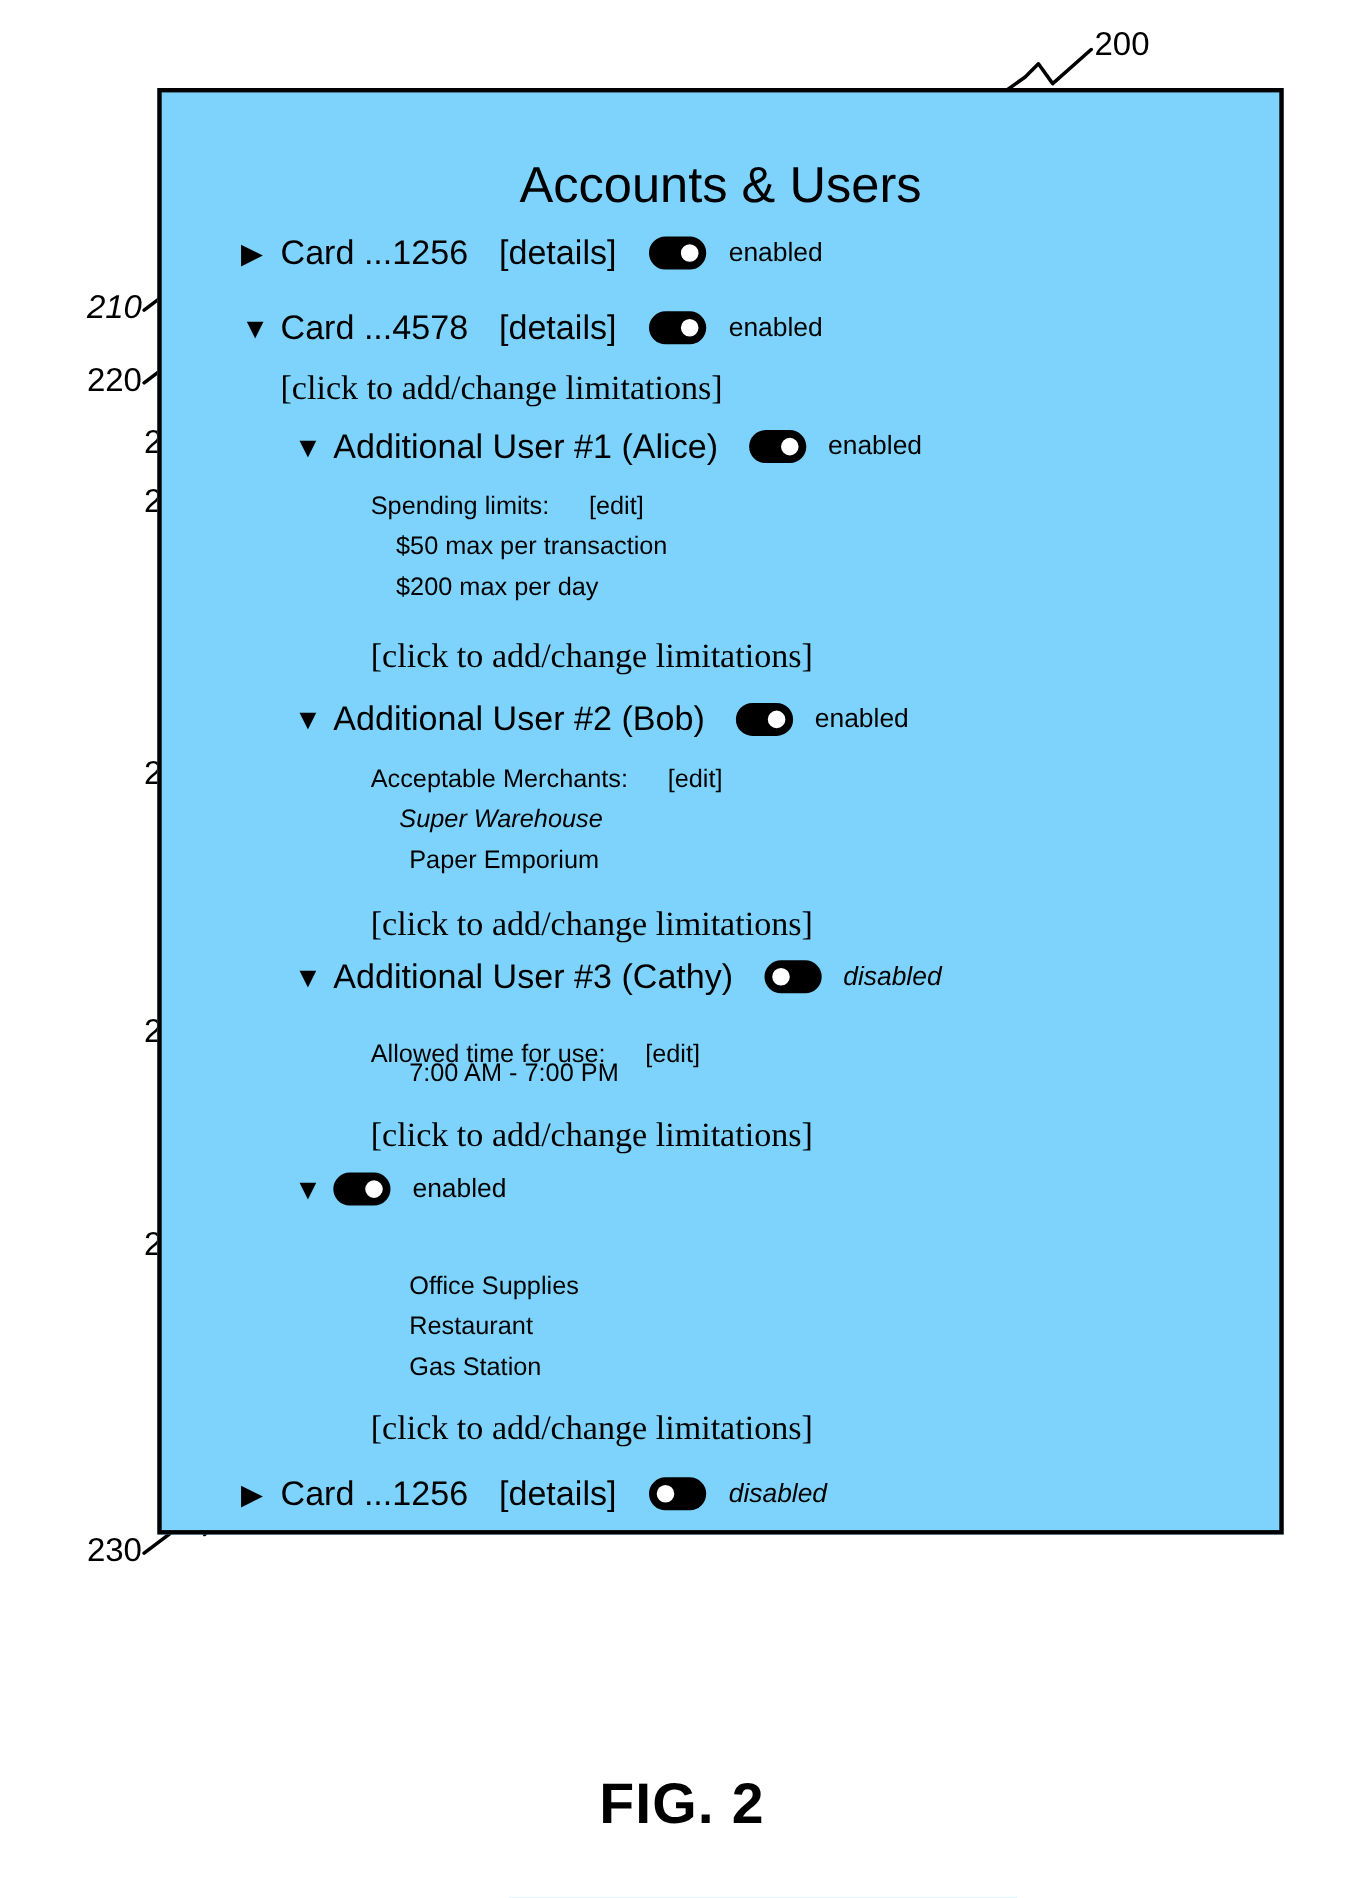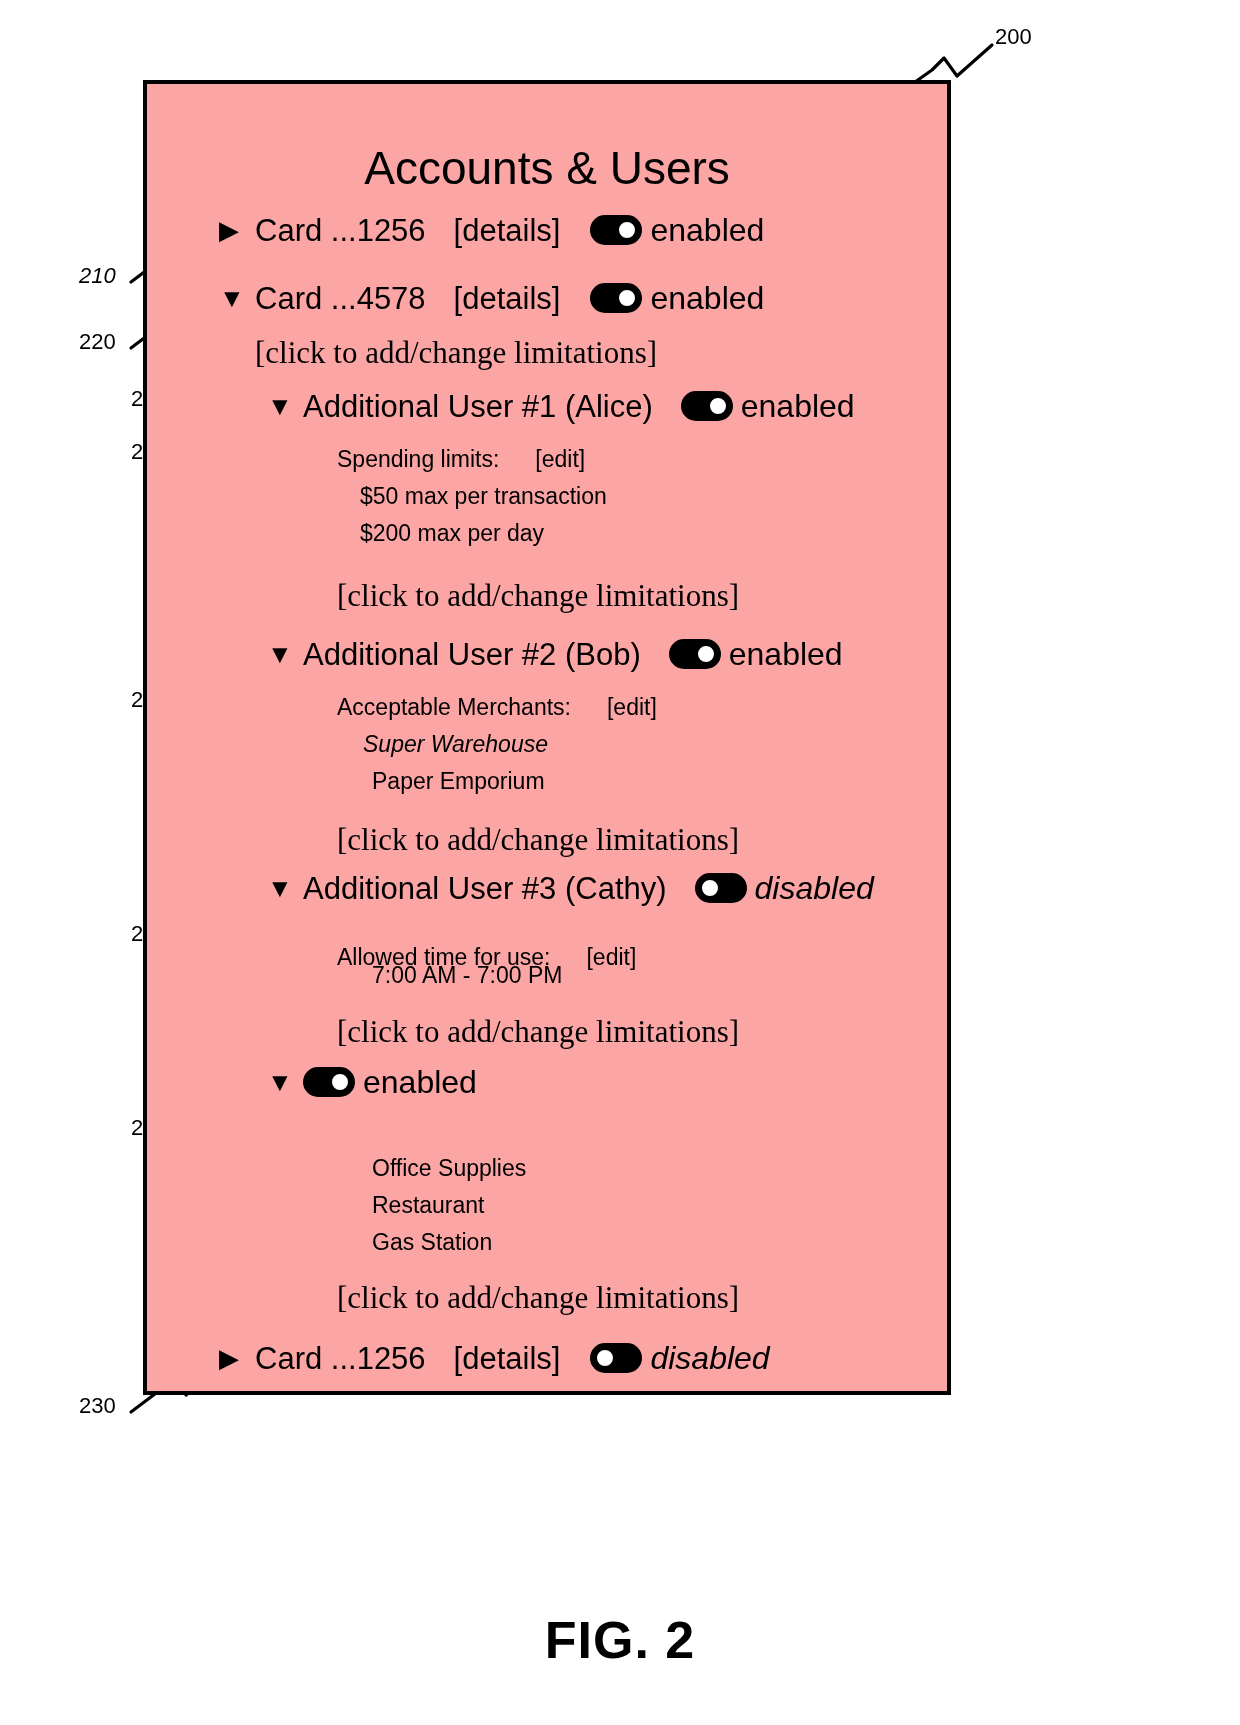--- a/index.html
+++ b/index.html
@@ -17,25 +17,25 @@
   }
   #figure-root {
     position: absolute;
     inset: 0;
   }
   
   .screen-frame {
     position: absolute;
     left: 143px;
     top: 80px;
-    width: 808px;
+    width: 1024px;
     height: 1315px;
     border: 4px solid #000;
     box-sizing: border-box;
-    background: #fca5a5;
+    background: #7dd3fc;
   }
   .screen-title {
     position: absolute;
     left: 0;
     right: 0;
     top: 30px;
     text-align: center;
     font-size: 46px;
     font-weight: 400;
     letter-spacing: 0px;
@@ -53,21 +53,21 @@
   }
   .row .caret {
     display: inline-block;
     width: 26px;
     margin-right: 10px;
     font-size: 26px;
     line-height: 1;
   }
   .row .label { margin-right: 28px; }
   .row .details { margin-right: 30px; }
-  .row .state-text { margin-left: 8px; font-size: 32px; }
+  .row .state-text { margin-left: 20px; font-size: 24px; }
   .row .state-text.off { font-style: italic; }
 
   
   .toggle {
     display: inline-block;
     position: relative;
     width: 52px;
     height: 30px;
     border-radius: 15px;
     background: #000;
@@ -102,21 +102,21 @@
     position: absolute;
     font-size: 31px;
     line-height: 1;
     white-space: nowrap;
     font-family: Liberation Serif, serif;
   }
 
   
   .ref {
     position: absolute;
-    font-size: 22px;
+    font-size: 30px;
     line-height: 1;
     white-space: nowrap;
   }
   .fig-caption {
     position: absolute;
     left: 0;
     right: 0;
     top: 1610px;
     text-align: center;
     font-size: 52px;

